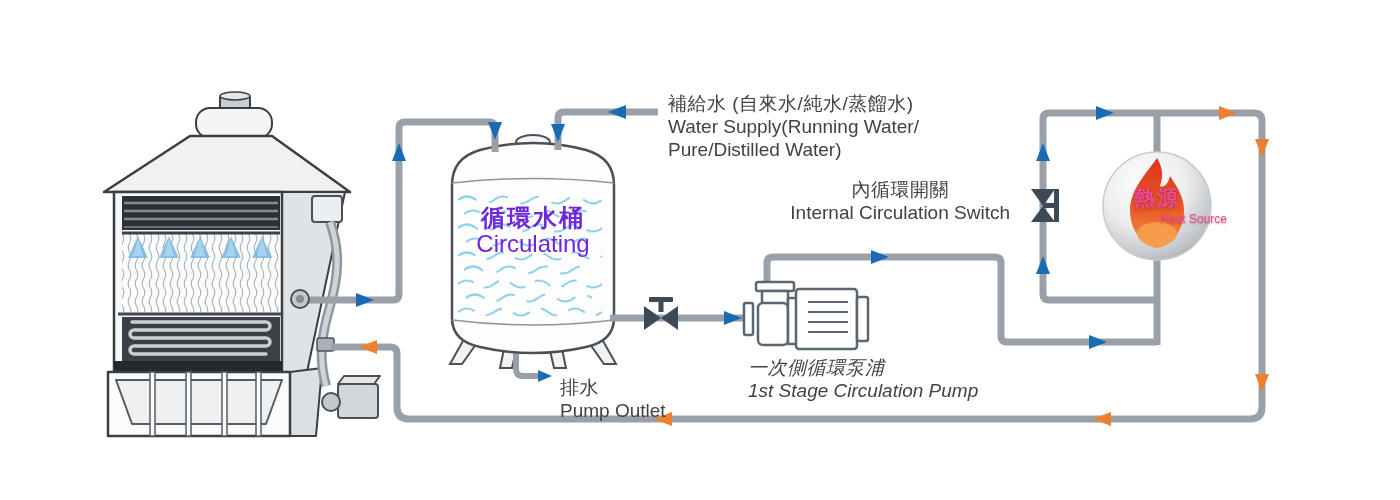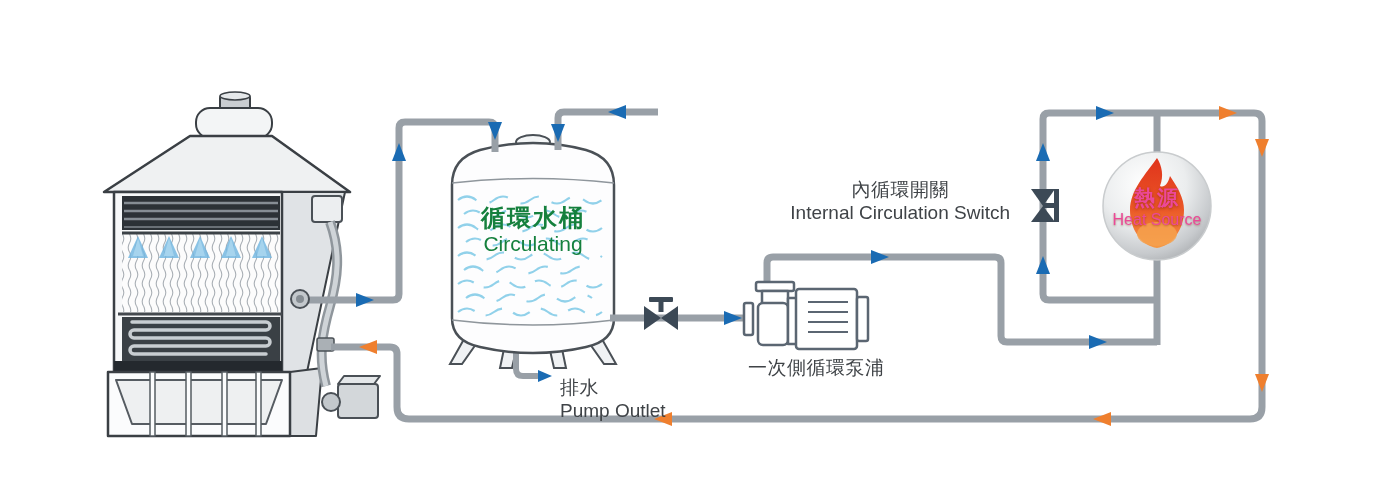--- a/index.html
+++ b/index.html
@@ -4,30 +4,30 @@
 <style>
   html,body{margin:0;padding:0;background:#ffffff;}
   .stage{
     position:relative;width:1400px;height:500px;background:#ffffff;overflow:hidden;
     font-family:"Liberation Sans","DejaVu Sans",sans-serif;color:#3f4347;
   }
   .stage svg{position:absolute;left:0;top:0;}
   .label{position:absolute;font-size:19px;line-height:23px;white-space:nowrap;}
   .label .zh{letter-spacing:.5px;}
   .tank-label{
-    position:absolute;left:453px;top:203px;width:160px;text-align:center;color:#15803d;
+    position:absolute;left:453px;top:203px;width:160px;text-align:center;color:#6d28d9;
   }
   .tank-label .zh{font-size:24px;font-weight:bold;letter-spacing:2px;line-height:30px;}
-  .tank-label .en{font-size:21px;line-height:22px;}
+  .tank-label .en{font-size:24px;line-height:22px;}
   .heat-label{
     position:absolute;left:1087px;top:186px;width:140px;text-align:center;color:#ec4899;
   }
   .heat-label .zh{font-size:21px;font-weight:bold;letter-spacing:2px;line-height:24px;
     text-shadow:0 1px 3px rgba(120,40,10,.55);}
-  .heat-label .en{font-size:16px;line-height:19px;text-shadow:0 1px 2px rgba(120,40,10,.45);}
+  .heat-label .en{font-size:12px;line-height:19px;text-shadow:0 1px 2px rgba(120,40,10,.45);text-align:right;}
   .switch-label{position:absolute;right:390px;top:178px;text-align:center;}
 </style>
 </head>
 <body>
 
 <div class="stage">
 
 <svg width="1400" height="500" viewBox="0 0 1400 500">
   <defs>
     <radialGradient id="hs" cx="38%" cy="30%" r="78%">
@@ -212,38 +212,44 @@
   <g fill="#ef7f2e">
     <polygon points="1219,106 1237,113 1219,120"></polygon>
     <polygon points="1255,139 1269,139 1262,157"></polygon>
     <polygon points="1255,374 1269,374 1262,392"></polygon>
     <polygon points="1111,412 1093,419 1111,426"></polygon>
     <polygon points="672,412 654,419 672,426"></polygon>
     <polygon points="377,340 359,347 377,354"></polygon>
   </g>
 </svg>
 
+<div class="label" style="left:668px;top:92px;">
+  <div class="zh">補給水 (自來水/純水/蒸餾水)</div>
+  <div>Water Supply(Running Water/</div>
+  <div>Pure/Distilled Water)</div>
+</div>
 
 <div class="label switch-label">
   <div class="zh">內循環開關</div>
   <div>Internal Circulation Switch</div>
 </div>
 
 <div class="tank-label">
   <div class="zh">循環水桶</div>
   <div class="en">Circulating</div>
 </div>
 
 <div class="label" style="left:560px;top:376px;">
   <div class="zh">排水</div>
   <div>Pump Outlet</div>
 </div>
 
-<div class="label" style="left:748px;top:356px;">
+<div class="label" style="left:748px;top:356px;font-style:italic;">
   <div class="zh">一次側循環泵浦</div>
+  <div>1st Stage Circulation Pump</div>
 </div>
 
 <div class="heat-label">
   <div class="zh">熱源</div>
   <div class="en">Heat Source</div>
 </div>
 
 </div>
 
 </body></html>

